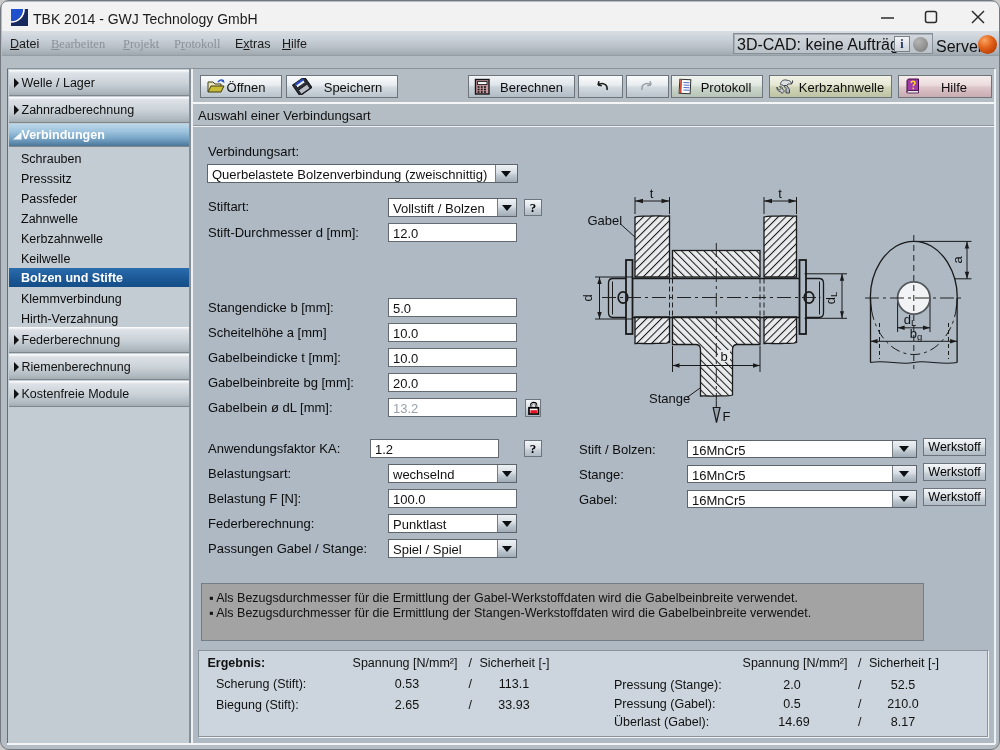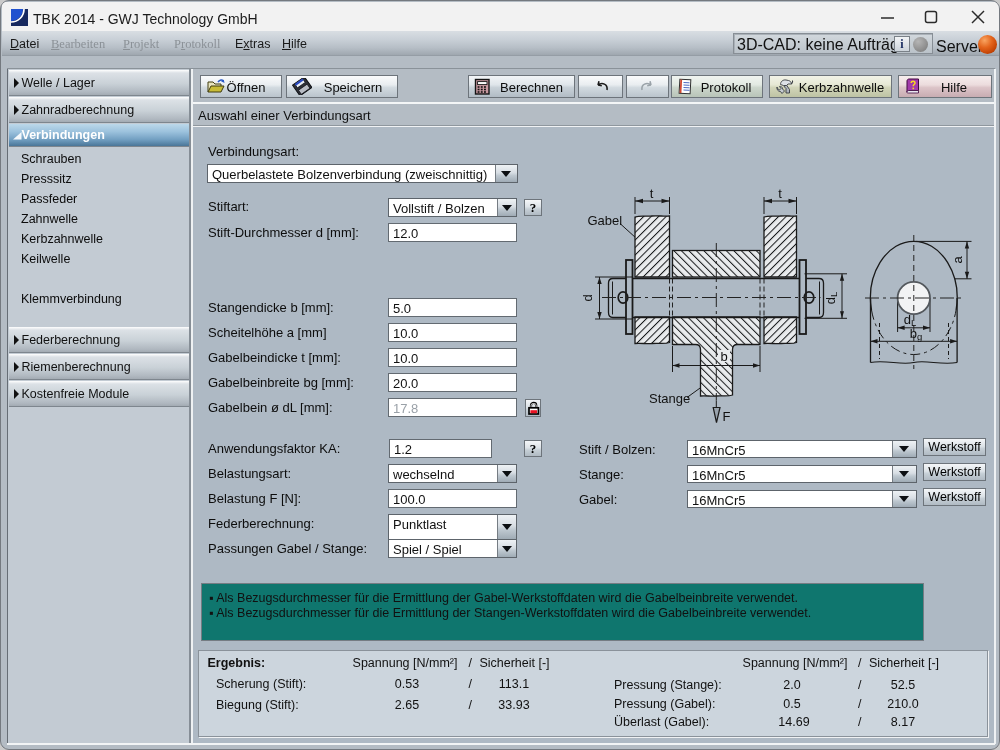--- a/index.html
+++ b/index.html
@@ -45,21 +45,21 @@
 #stripline2 { position:absolute; left:0; top:57px; width:801px; height:1px; background:#f0f2f4; }
 
 .lbl { position:absolute; font-size:13px; color:#0d0d0d; white-space:nowrap; }
 .fld { position:absolute; background:#fff; border:1px solid #636a71; font-size:13px; color:#111; padding:2px 0 0 4px; white-space:nowrap; }
 .fld.dis { color:#9aa1a8; }
 .dd { position:absolute; background:#fff; border:1px solid #5d646b; }
 .dd .tx { position:absolute; left:4px; top:2px; font-size:13px; color:#111; white-space:nowrap; }
 .dd .ab { position:absolute; right:0; top:0; height:100%; background:linear-gradient(180deg,#eef2f5 0%,#d8dee4 45%,#bec8d0 62%,#9fabb5 100%); border-left:1px solid #757c83; }
 .dd .ar { position:absolute; left:50%; top:50%; margin:-3px 0 0 -5.5px; width:0; height:0; border-top:6.5px solid #0c0f12; border-left:5.5px solid transparent; border-right:5.5px solid transparent; }
 .sq { position:absolute; border:1px solid #6d747b; background:linear-gradient(180deg,#f4f6f8 0%,#dde3e8 45%,#c6cfd6 60%,#b0bac3 100%); text-align:center; }
-#infobox { position:absolute; left:8px; top:514px; width:723px; height:58px; background:#0f766e; border:1px solid #757c83; }
+#infobox { position:absolute; left:8px; top:514px; width:723px; height:58px; background:#a3a3a3; border:1px solid #757c83; }
 #infobox div { position:absolute; left:7px; font-size:12.5px; color:#111; }
 #results { position:absolute; left:5px; top:581px; width:790px; height:87px; background:#ccd5dd; border:1px solid #8a929a; box-shadow:1px 1px 0 #f0f2f4; }
 .rt { position:absolute; font-size:12.5px; color:#111; white-space:nowrap; }
 </style>
 </head>
 <body>
 <div id="win">
   <div id="titlebar">
     <svg style="position:absolute;left:9px;top:7px" width="17" height="17">
       <rect width="17" height="17" fill="#16285e"></rect>
@@ -116,22 +116,28 @@
       </div>
     <div class="item" style="top:139px">
         <span>Zahnwelle</span>
       </div>
     <div class="item" style="top:159px">
         <span>Kerbzahnwelle</span>
       </div>
     <div class="item" style="top:179px">
         <span>Keilwelle</span>
       </div>
+    <div class="item" id="sel" style="top:198.5px;height:19px">
+        <span style="top:3px">Bolzen und Stifte</span>
+      </div>
     <div class="item" style="top:219px">
         <span>Klemmverbindung</span>
+      </div>
+    <div class="item" style="top:239px">
+        <span>Hirth-Verzahnung</span>
       </div>
     <div class="hd" style="top:258px">
         <span class="tri"></span>
         <span>Federberechnung</span>
       </div>
     <div class="hd" style="top:285px">
         <span class="tri"></span>
         <span>Riemenberechnung</span>
       </div>
     <div class="hd" style="top:312px">
@@ -242,44 +248,44 @@
 
       <span class="lbl" style="left:15px;top:230.5px">Stangendicke b [mm]:</span>
       <div class="fld" style="left:195px;top:229px;width:129px;height:19px">5.0</div>
       <span class="lbl" style="left:15px;top:255.5px">Scheitelhöhe a [mm]</span>
       <div class="fld" style="left:195px;top:254px;width:129px;height:19px">10.0</div>
       <span class="lbl" style="left:15px;top:280.5px">Gabelbeindicke t [mm]:</span>
       <div class="fld" style="left:195px;top:279px;width:129px;height:19px">10.0</div>
       <span class="lbl" style="left:15px;top:305.5px">Gabelbeinbreite bg [mm]:</span>
       <div class="fld" style="left:195px;top:304px;width:129px;height:19px">20.0</div>
       <span class="lbl" style="left:15px;top:330.5px">Gabelbein ø dL [mm]:</span>
-      <div class="fld dis" style="left:195px;top:329px;width:129px;height:19px">17.8</div>
+      <div class="fld dis" style="left:195px;top:329px;width:129px;height:19px">13.2</div>
       <div class="sq" style="left:332px;top:330px;width:16px;height:18px">
         <svg width="13" height="14" style="margin-top:1px">
             <path d="M4,7 V4.2 C4,1.2 9.2,1.2 9.2,4.2 V7" stroke="#000" stroke-width="2.2" fill="none"></path>
             <path d="M4.1,7 V4.2 C4.1,1.9 9.1,1.9 9.1,4.2 V7" stroke="#fff" stroke-width="0.9" fill="none"></path>
             <rect x="2" y="6.8" width="9.4" height="6.2" fill="#fff" stroke="#000" stroke-width="1.7"></rect>
             <rect x="3.4" y="9.2" width="6.6" height="3" fill="#e81222"></rect>
           </svg>
       </div>
 
       <span class="lbl" style="left:15px;top:371.5px">Anwendungsfaktor KA:</span>
-      <div class="fld" style="left:196px;top:370px;width:103px;height:19px">1.2</div>
+      <div class="fld" style="left:177px;top:370px;width:129px;height:19px">1.2</div>
       <div class="sq" style="left:331px;top:371px;width:18px;height:17px;font-weight:bold;font-size:13px;font-family:'Liberation Serif',serif;line-height:15px">?</div>
       <span class="lbl" style="left:15px;top:396.5px">Belastungsart:</span>
       <div class="dd" style="left:195px;top:395px;width:129px;height:19px">
           <span class="tx">wechselnd</span>
           <span class="ab" style="width:19px">
             <span class="ar"></span>
           </span>
         </div>
       <span class="lbl" style="left:15px;top:421.5px">Belastung F [N]:</span>
       <div class="fld" style="left:195px;top:420px;width:129px;height:19px">100.0</div>
       <span class="lbl" style="left:15px;top:446.5px">Federberechnung:</span>
-      <div class="dd" style="left:195px;top:445px;width:129px;height:26px">
+      <div class="dd" style="left:195px;top:445px;width:129px;height:19px">
           <span class="tx">Punktlast</span>
           <span class="ab" style="width:19px">
             <span class="ar"></span>
           </span>
         </div>
       <span class="lbl" style="left:15px;top:471.5px">Passungen Gabel / Stange:</span>
       <div class="dd" style="left:195px;top:470px;width:129px;height:19px">
           <span class="tx">Spiel / Spiel</span>
           <span class="ab" style="width:19px">
             <span class="ar"></span>

